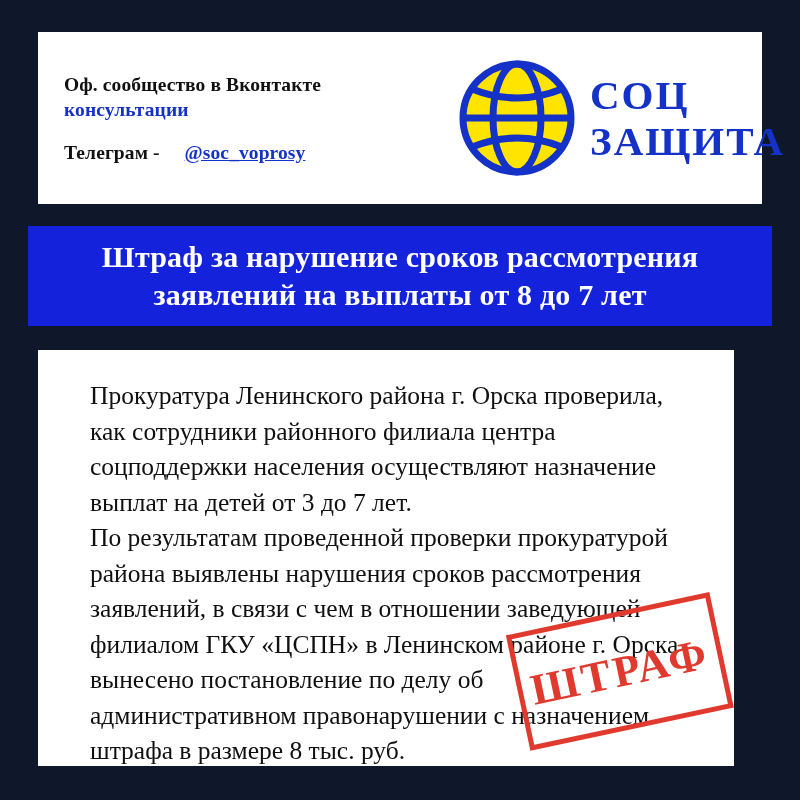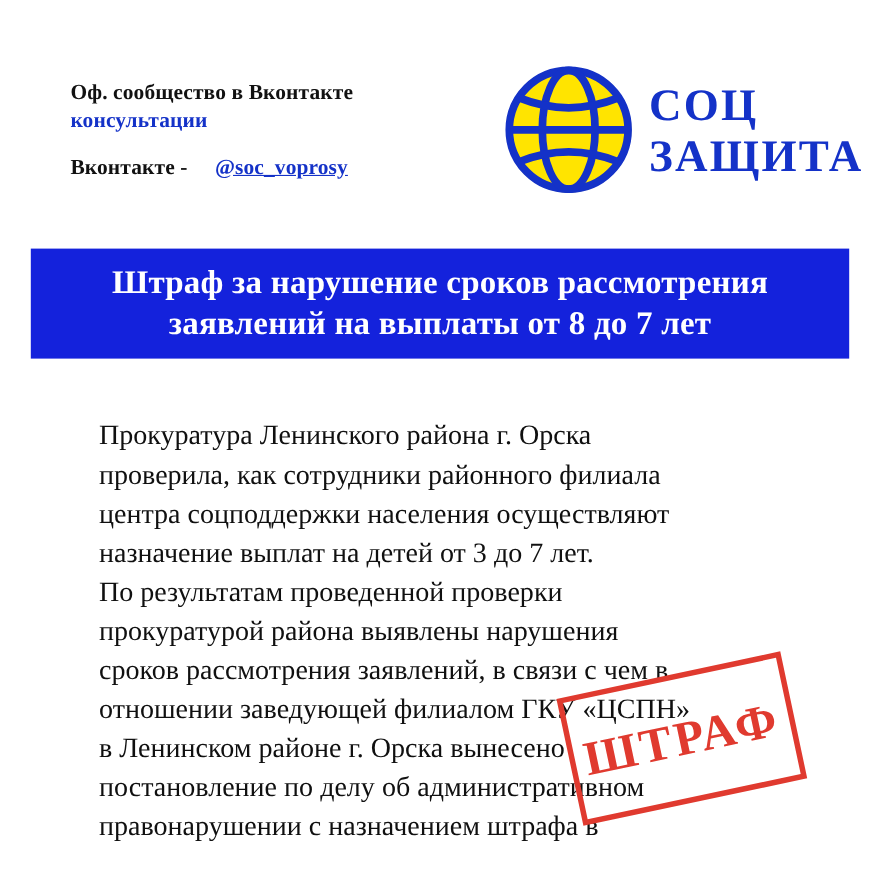--- a/index.html
+++ b/index.html
@@ -10,21 +10,21 @@
     width: 800px;
     height: 800px;
     background: #ffe400;
     font-family: "Liberation Serif", serif;
     overflow: hidden;
   }
   .poster {
     position: relative;
     width: 800px;
     height: 800px;
-    background: #ffffff;
+    background: #0f172a;
     box-sizing: border-box;
   }
 
   
   .header-card {
     position: absolute;
     left: 38px;
     top: 32px;
     width: 724px;
     height: 172px;
@@ -107,21 +107,21 @@
     color: #ffffff;
     text-align: center;
     letter-spacing: 0.2px;
   }
 
   
   .body-card {
     position: absolute;
     left: 38px;
     top: 350px;
-    width: 636px;
+    width: 696px;
     height: 416px;
     background: #ffffff;
     box-sizing: border-box;
     padding: 28px 42px 20px 52px;
     overflow: hidden;
   }
   .body-card p {
     margin: 0;
     font-family: "Liberation Serif", serif;
     font-size: 25.5px;
@@ -168,21 +168,21 @@
 </head>
 <body>
 
 <div class="poster">
 
   <div class="header-card">
     <div class="header-text">
       <div class="header-line">Оф. сообщество в Вконтакте</div>
       <div class="header-line blue">консультации</div>
       <div class="header-gap"></div>
-      <div class="header-line"><span>Вконтакте - </span><span class="tg-handle">@soc_voprosy</span></div>
+      <div class="header-line"><span>Телеграм - </span><span class="tg-handle">@soc_voprosy</span></div>
     </div>
 
     <div class="logo-wrap">
       <div class="globe">
         <svg viewBox="0 0 118 118" width="118" height="118" aria-hidden="true">
           <circle cx="59" cy="59" r="57" fill="#ffe400"></circle>
           <circle cx="59" cy="59" r="57" fill="none" stroke="#1432c8" stroke-width="0"></circle>
           <g stroke="#1432c8" stroke-width="7" fill="none">
             <circle cx="59" cy="59" r="54"></circle>
             <ellipse cx="59" cy="59" rx="24" ry="54"></ellipse>

